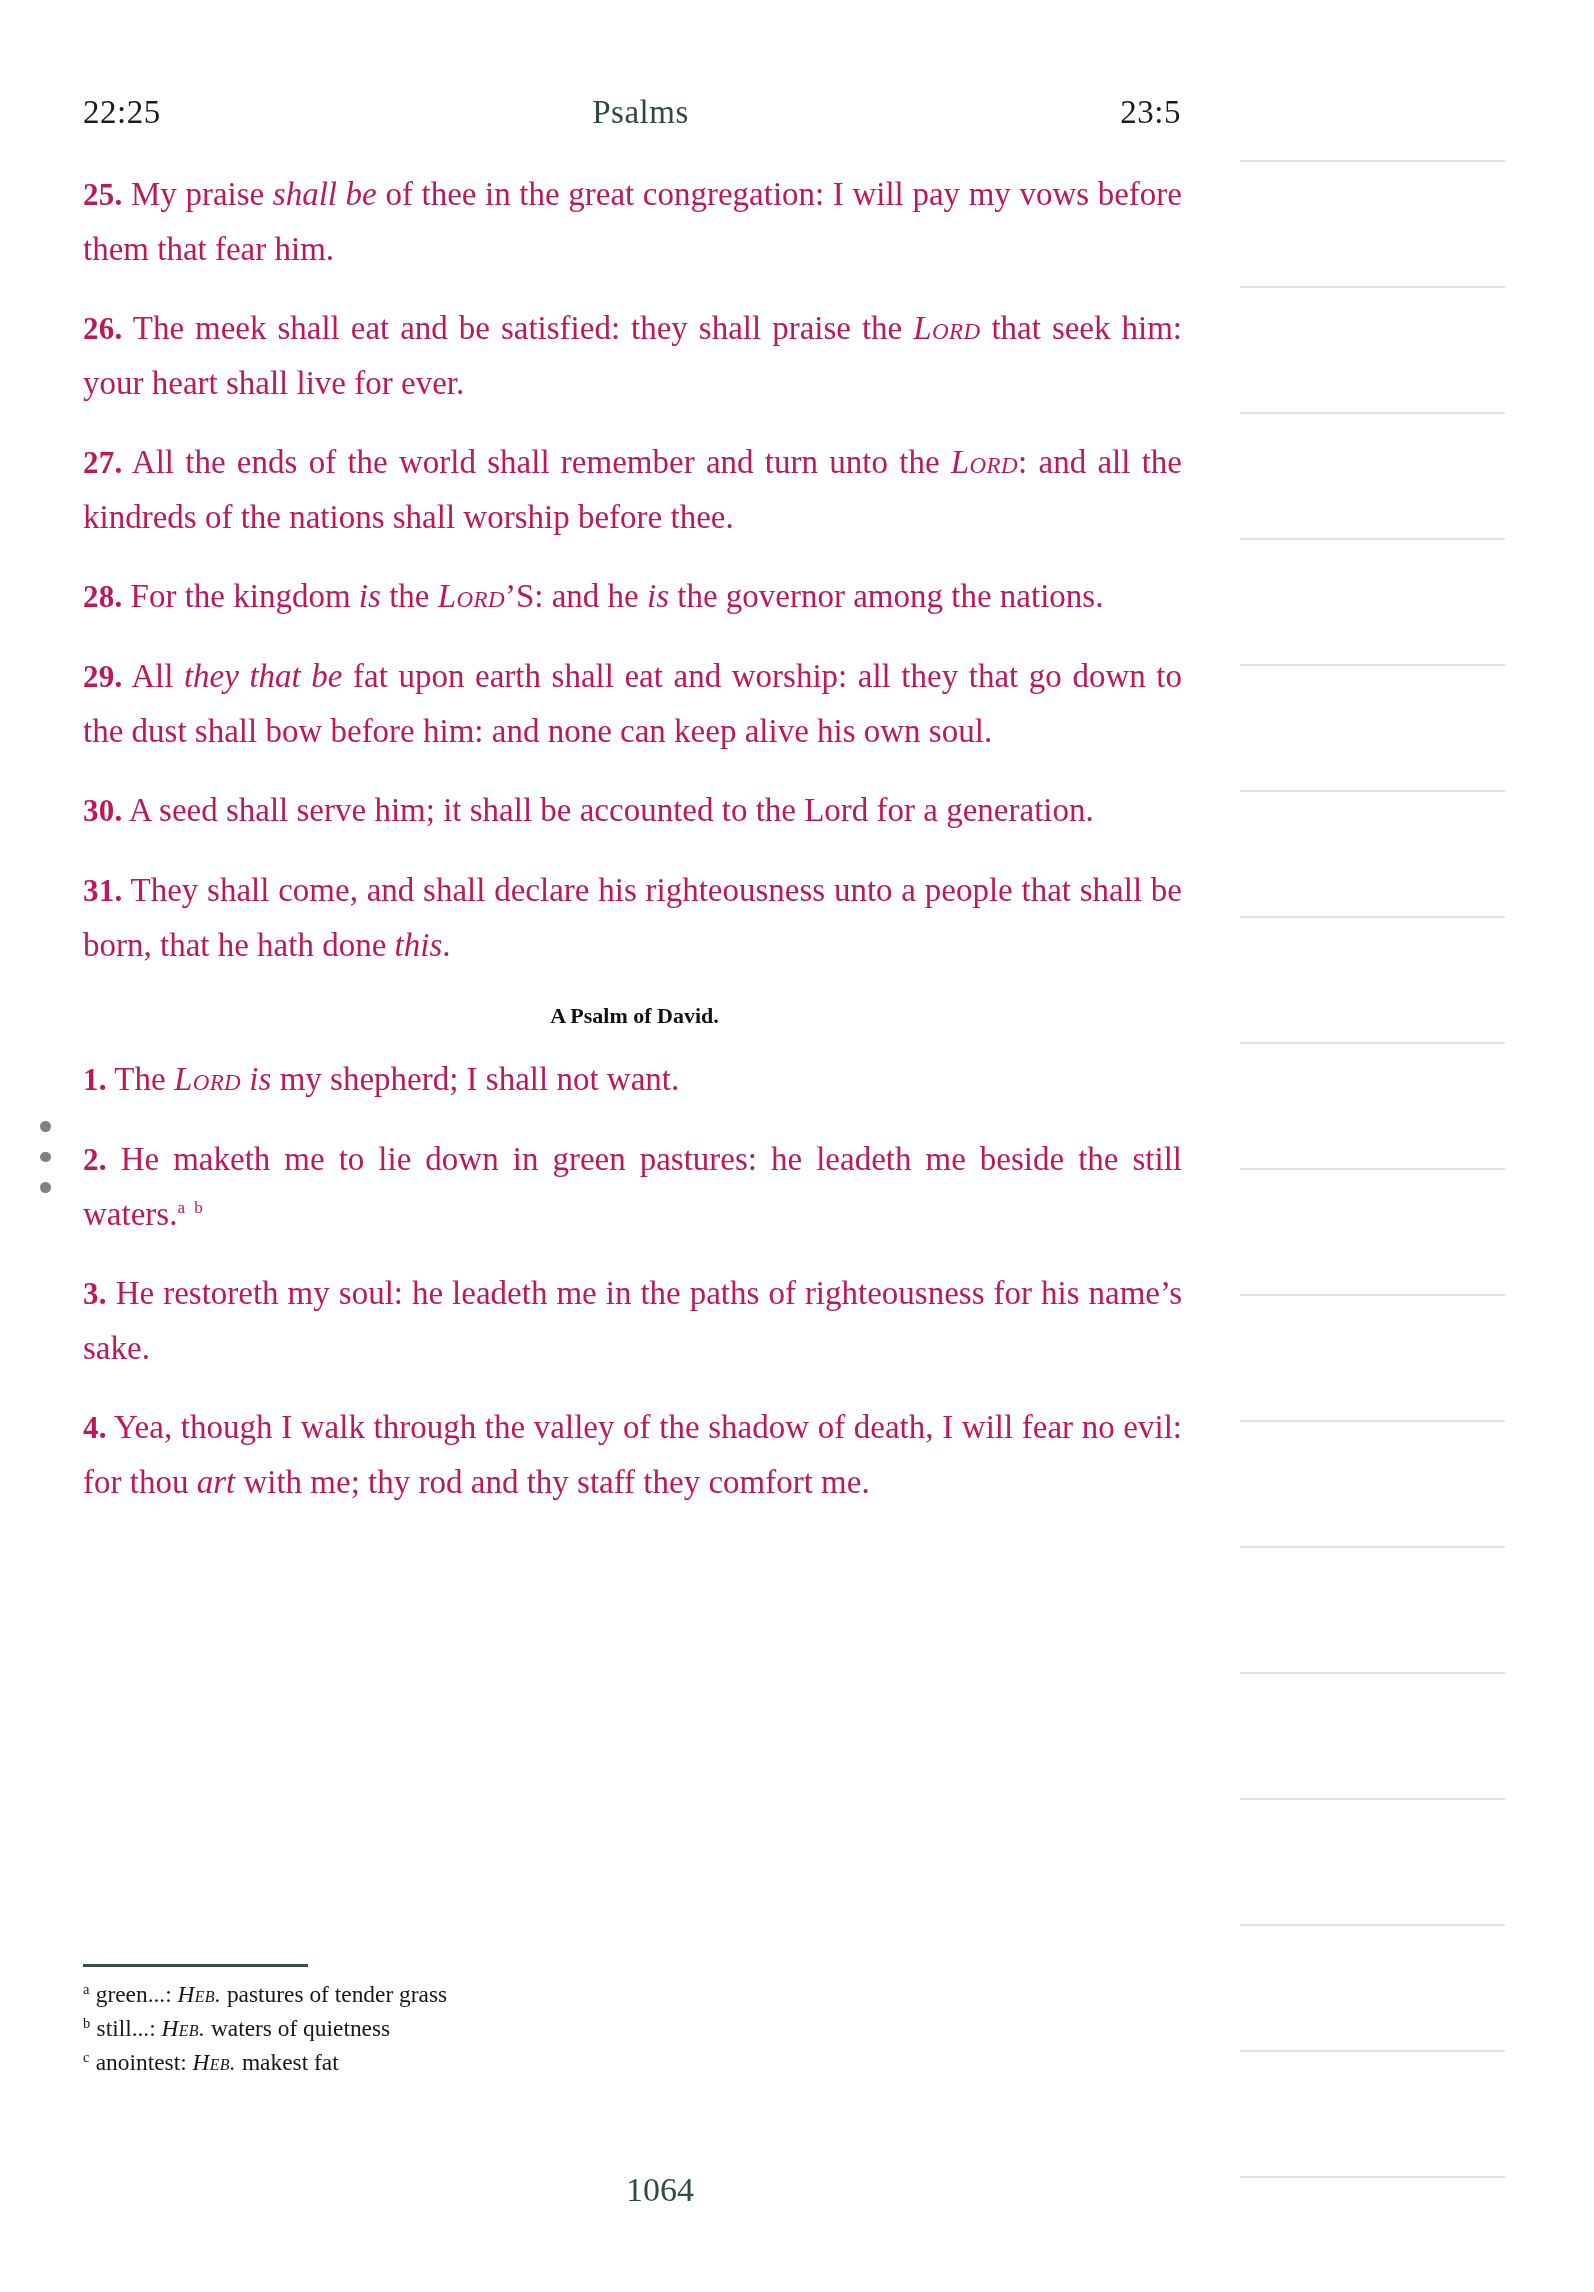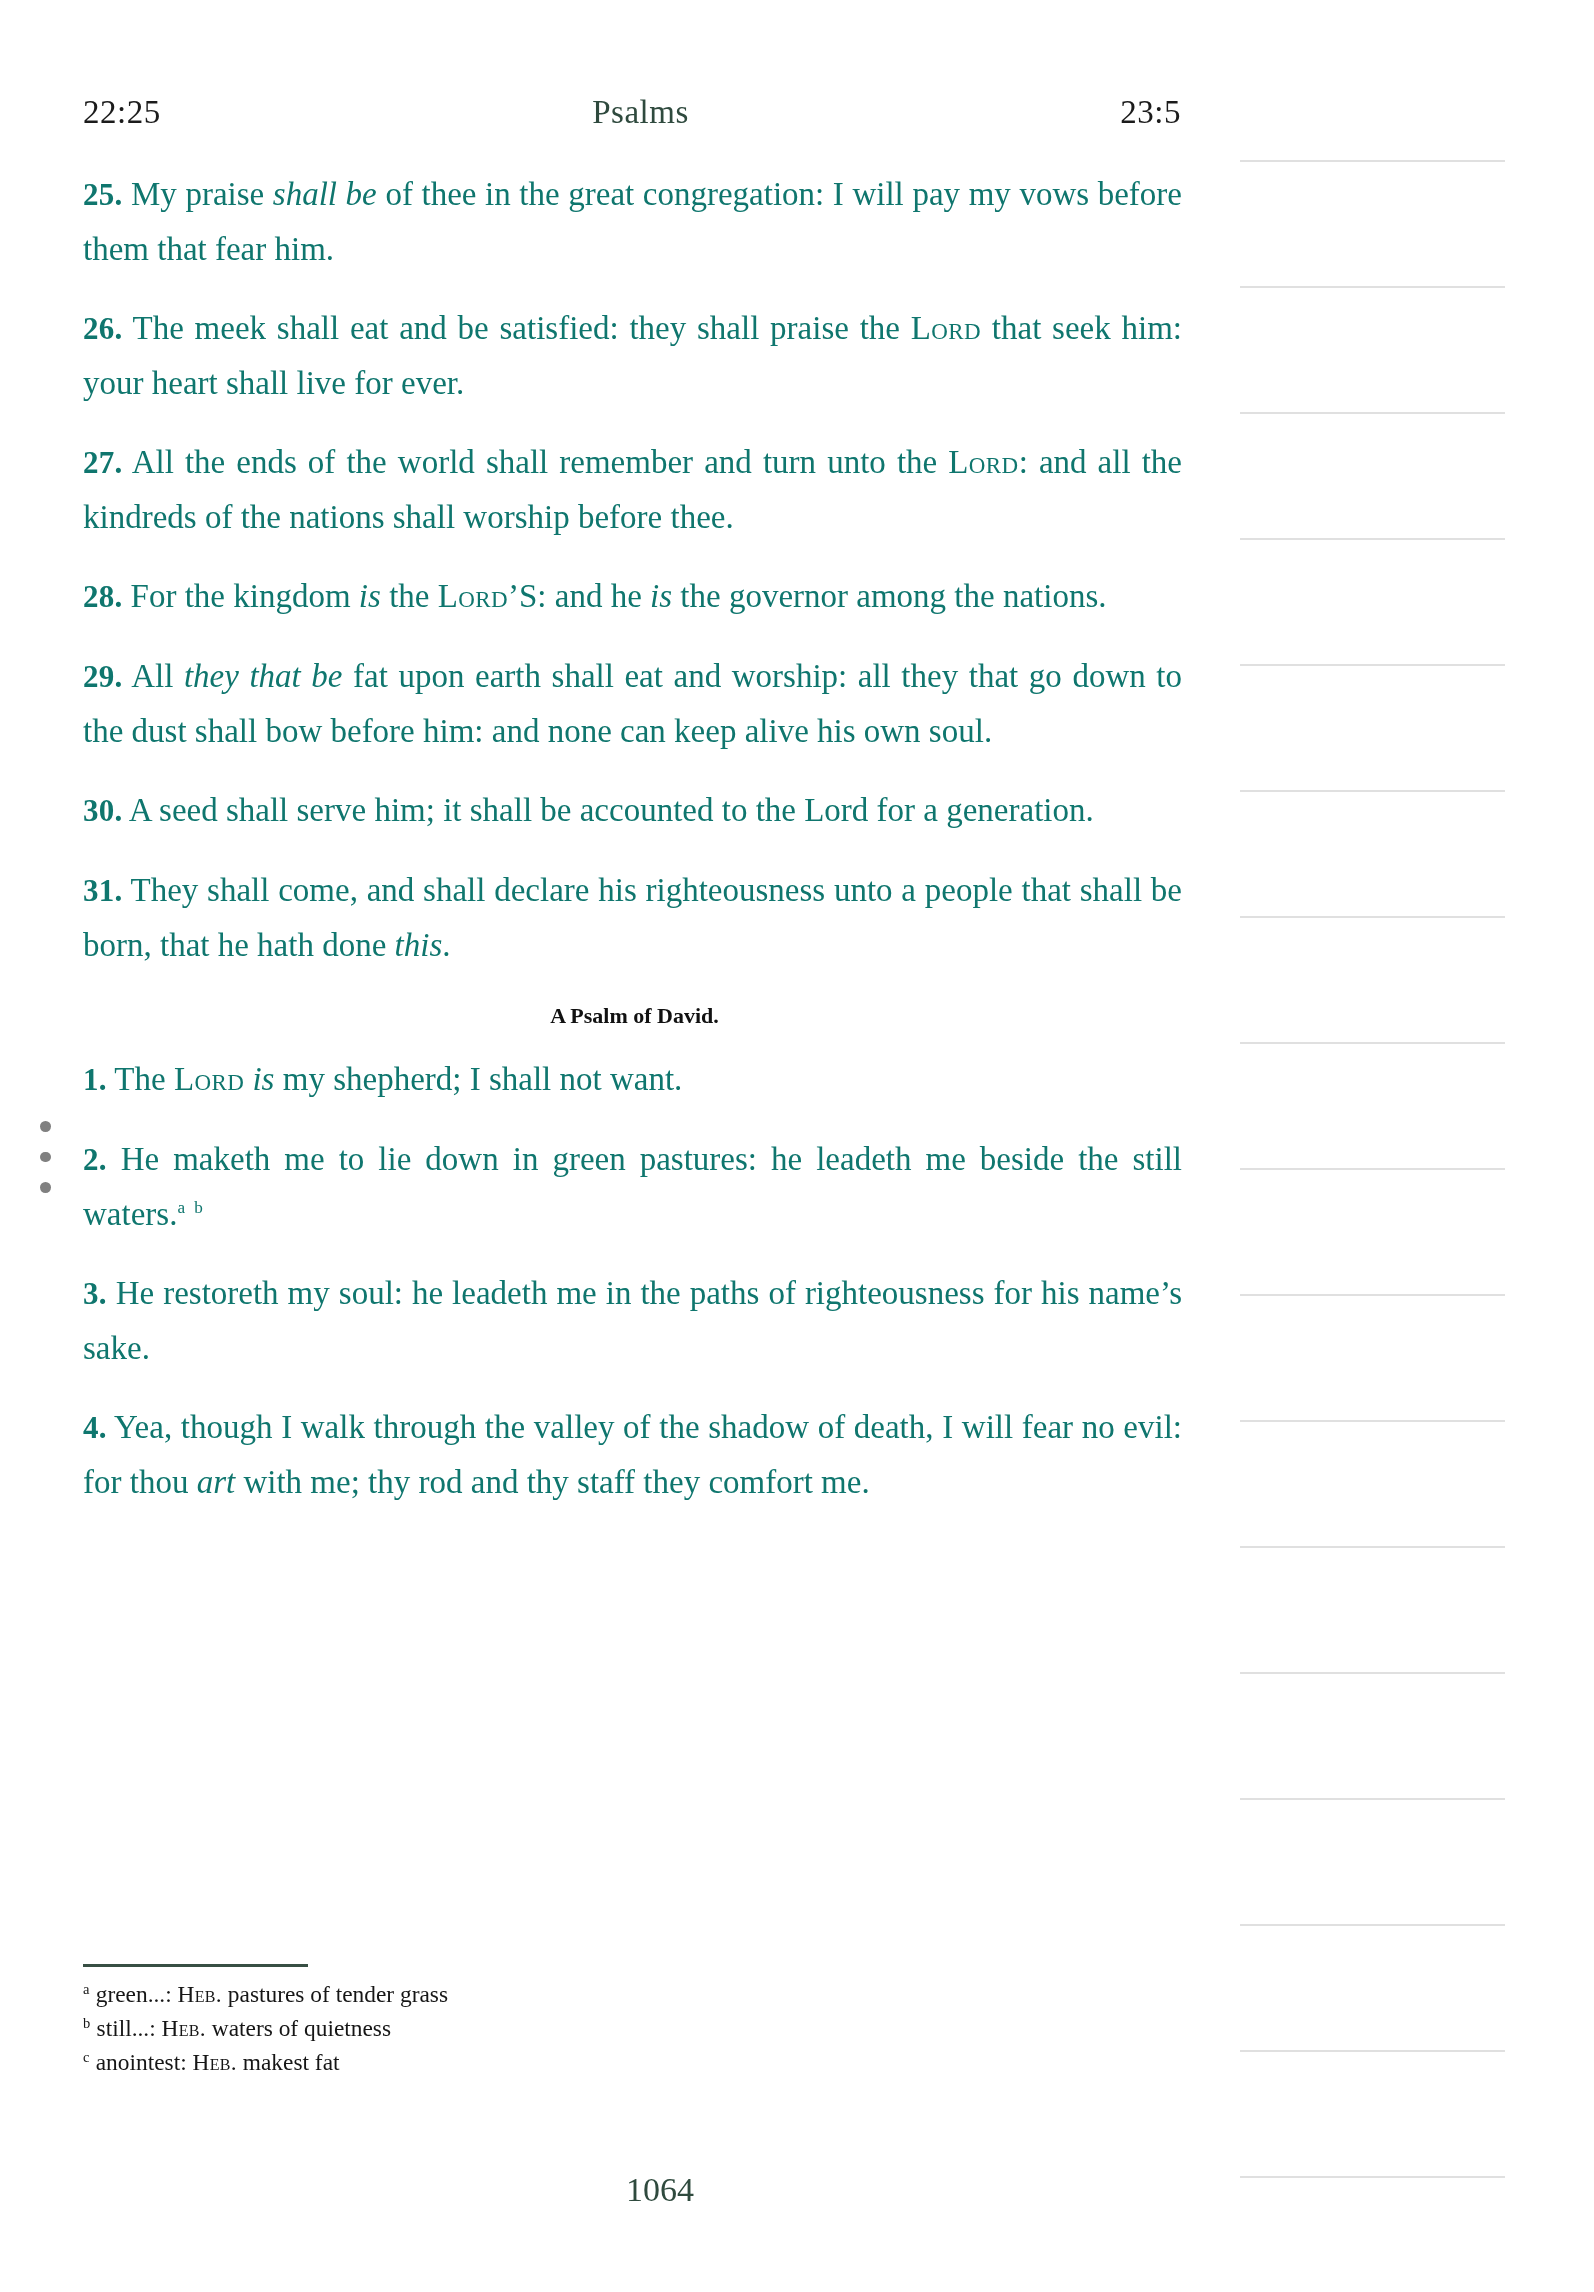--- a/index.html
+++ b/index.html
@@ -88,34 +88,35 @@
     top: 167px;
     width: 1103px;
   }
 
   p.verse {
     margin: 0 4px 25px 0;
     font-size: 33px;
     line-height: 54px;
     text-align: justify;
     text-justify: inter-word;
-    color: #0f766e;
+    color: #be185d;
     hyphens: none;
   }
   p.verse:last-of-type { margin-bottom: 0; }
 
   .vnum {
     font-weight: bold;
     font-size: 31px;
     letter-spacing: 0.2px;
   }
   .it { font-style: italic; }
   .sc {
     font-variant: small-caps;
     letter-spacing: 0.4px;
+    font-style: italic;
   }
   sup.fn {
     font-size: 0.52em;
     vertical-align: super;
     line-height: 0;
     letter-spacing: 0.9px;
   }
 
   
   .chapter-head {

